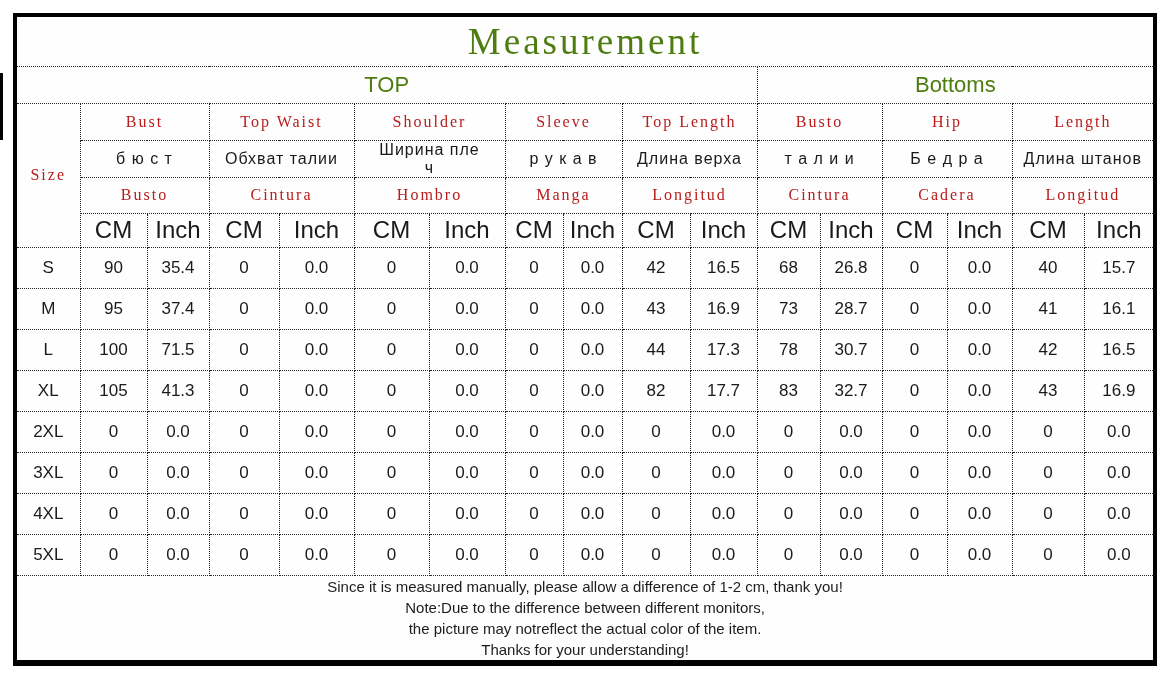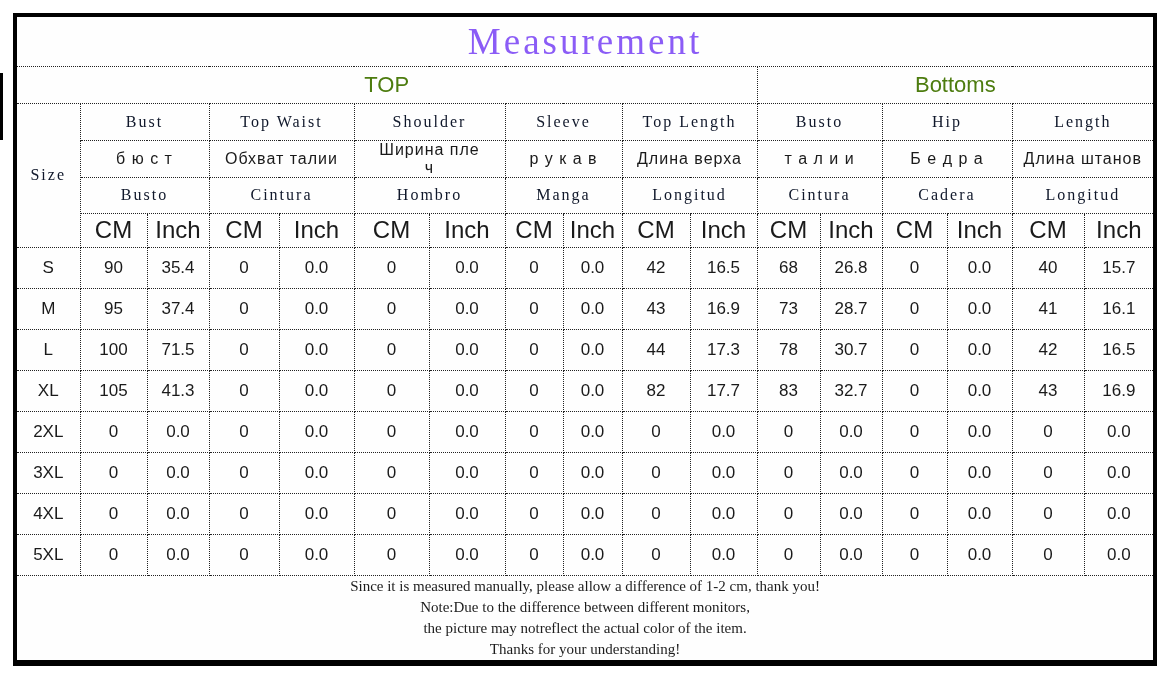--- a/index.html
+++ b/index.html
@@ -44,50 +44,50 @@
     vertical-align: middle;
     padding: 0;
     overflow: hidden;
     color: #1a1a1a;
   }
   tr.r-title { height: 51px; }
   tr.r-title td {
     font-family: "Liberation Serif", "DejaVu Serif", serif;
     font-size: 37px;
     letter-spacing: 3px;
-    color: #8b5cf6;
+    color: #4d7c0f;
   }
   tr.r-group { height: 37px; }
   tr.r-group td { font-size: 22px; color: #4d7c0f; }
   td.size-head {
     font-size: 26px;
     color: #111;
   }
   tr.r-en { height: 37px; }
   tr.r-es { height: 36px; }
   tr.r-en td, tr.r-es td {
     font-family: "Liberation Serif", "DejaVu Serif", serif;
     font-size: 16px;
     letter-spacing: 2px;
-    color: #0f172a;
+    color: #b91c1c;
   }
   tr.r-ru { height: 36px; }
   tr.r-ru td {
     font-size: 16px;
     letter-spacing: 1px;
     white-space: pre-line;
     line-height: 18px;
   }
   tr.r-units { height: 34px; }
   tr.r-units td { font-size: 24px; }
   tr.r-data { height: 41px; }
   tr.r-data td { font-size: 17px; }
   td.size-cell { font-size: 18px; }
   tr.r-notes { height: 84px; }
-  tr.r-notes td { font-size: 15px; font-family: Liberation Serif, serif; }
+  tr.r-notes td { font-size: 15px; }
   .note-line { line-height: 21px; color: #1c1c1c; }
   .red { color: var(--accent-red, #cc2222); }
 </style>
 </head>
 <body>
 
 <div class="stage">
   <div class="edge-artifact"></div>
   <div class="sheet">
     <table class="meas">

